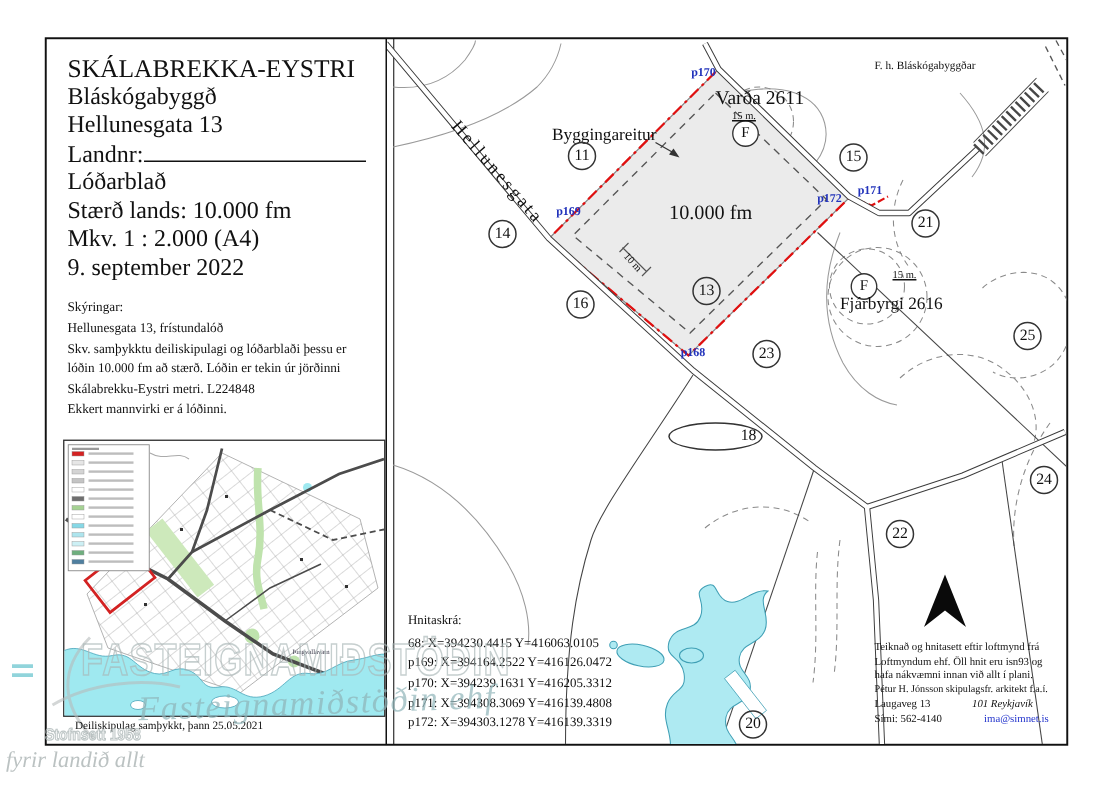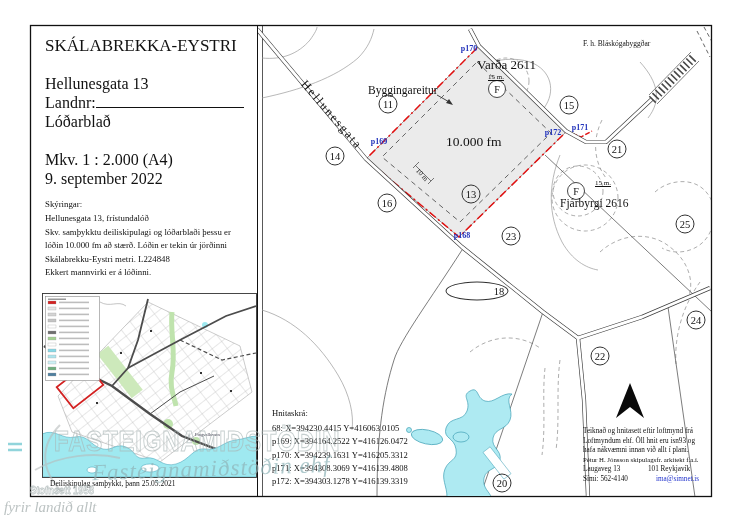--- a/index.html
+++ b/index.html
@@ -200,25 +200,27 @@
     </g>
   </g>
 
   <g opacity=".6">
     <path d="M60,425 C40,445 40,470 62,492 M35,470 C60,455 95,452 120,458" stroke="#b7bcbc" stroke-width="2" fill="none"></path>
     <path d="M8,444 L22,444 M8,450 L22,450" stroke="#49b8c4" stroke-width="2.5" fill="none"></path>
   </g>
 </svg>
 
 <div class="txt t-main" style="left:45px;top:36px;">SKÁLABREKKA-EYSTRI</div>
+<div class="txt t-line" style="left:45px;top:56px;">Bláskógabyggð</div>
 <div class="txt t-line" style="left:45px;top:75px;">Hellunesgata 13</div>
 <div class="txt t-line" style="left:45px;top:94px;">
   <span>Landnr:</span><span class="landnr-ul"></span>
 </div>
 <div class="txt t-line" style="left:45px;top:113px;">Lóðarblað</div>
+<div class="txt t-line" style="left:45px;top:132px;">Stærð lands: 10.000 fm</div>
 <div class="txt t-line" style="left:45px;top:151px;">Mkv. 1 : 2.000 (A4)</div>
 <div class="txt t-line" style="left:45px;top:170px;">9. september 2022</div>
 
 <div class="txt sk" style="left:45px;top:199px;">Skýringar:</div>
 <div class="txt sk" style="left:45px;top:213px;">Hellunesgata 13, frístundalóð</div>
 <div class="txt sk" style="left:45px;top:226.5px;">Skv. samþykktu deiliskipulagi og lóðarblaði þessu er</div>
 <div class="txt sk" style="left:45px;top:240px;">lóðin 10.000 fm að stærð.   Lóðin er tekin úr jörðinni</div>
 <div class="txt sk" style="left:45px;top:253.5px;">Skálabrekku-Eystri metri. L224848</div>
 <div class="txt sk" style="left:45px;top:267px;text-align:center;">Ekkert mannvirki er á lóðinni.</div>
 
@@ -261,21 +263,21 @@
 <div class="txt hn" style="left:272px;top:437px;">p169:  X=394164.2522 Y=416126.0472</div>
 <div class="txt hn" style="left:272px;top:450.5px;">p170:  X=394239.1631 Y=416205.3312</div>
 <div class="txt hn" style="left:272px;top:463.5px;text-align:right;">p171:  X=394308.3069 Y=416139.4808</div>
 <div class="txt hn" style="left:272px;top:476.5px;">p172:  X=394303.1278 Y=416139.3319</div>
 
 <div class="txt small7" style="left:583px;top:427px;">Teiknað og hnitasett eftir loftmynd frá</div>
 <div class="txt small7" style="left:583px;top:436.5px;">Loftmyndum ehf.  Öll hnit eru isn93 og</div>
 <div class="txt small7" style="left:583px;top:446px;">hafa nákvæmni innan við allt í plani.</div>
 <div class="txt small68" style="left:583px;top:455.5px;">Pétur H. Jónsson skipulagsfr. arkitekt f.a.í.</div>
 <div class="txt small7" style="left:583px;top:465px;">Laugaveg 13</div>
-<div class="txt small7" style="left:648px;top:465px;">101 Reykjavík</div>
+<div class="txt small7" style="left:648px;top:465px;font-style:italic;">101 Reykjavík</div>
 <div class="txt small7" style="left:583px;top:474.5px;">Sími: 562-4140</div>
 <div class="txt small7 email" style="left:656px;top:474.5px;">ima@simnet.is</div>
 
 <div class="wm-big" style="left:54px;top:424px;">FASTEIGNAMIÐSTÖÐIN</div>
 <div class="wm-script" style="left:92px;top:456px;">Fasteignamiðstöðin ehf</div>
 <div class="wm-found" style="left:30px;top:484px;">Stofnsett 1958</div>
 <div class="wm-tag" style="left:4px;top:499px;">fyrir landið allt</div>
 
 </div>
 

